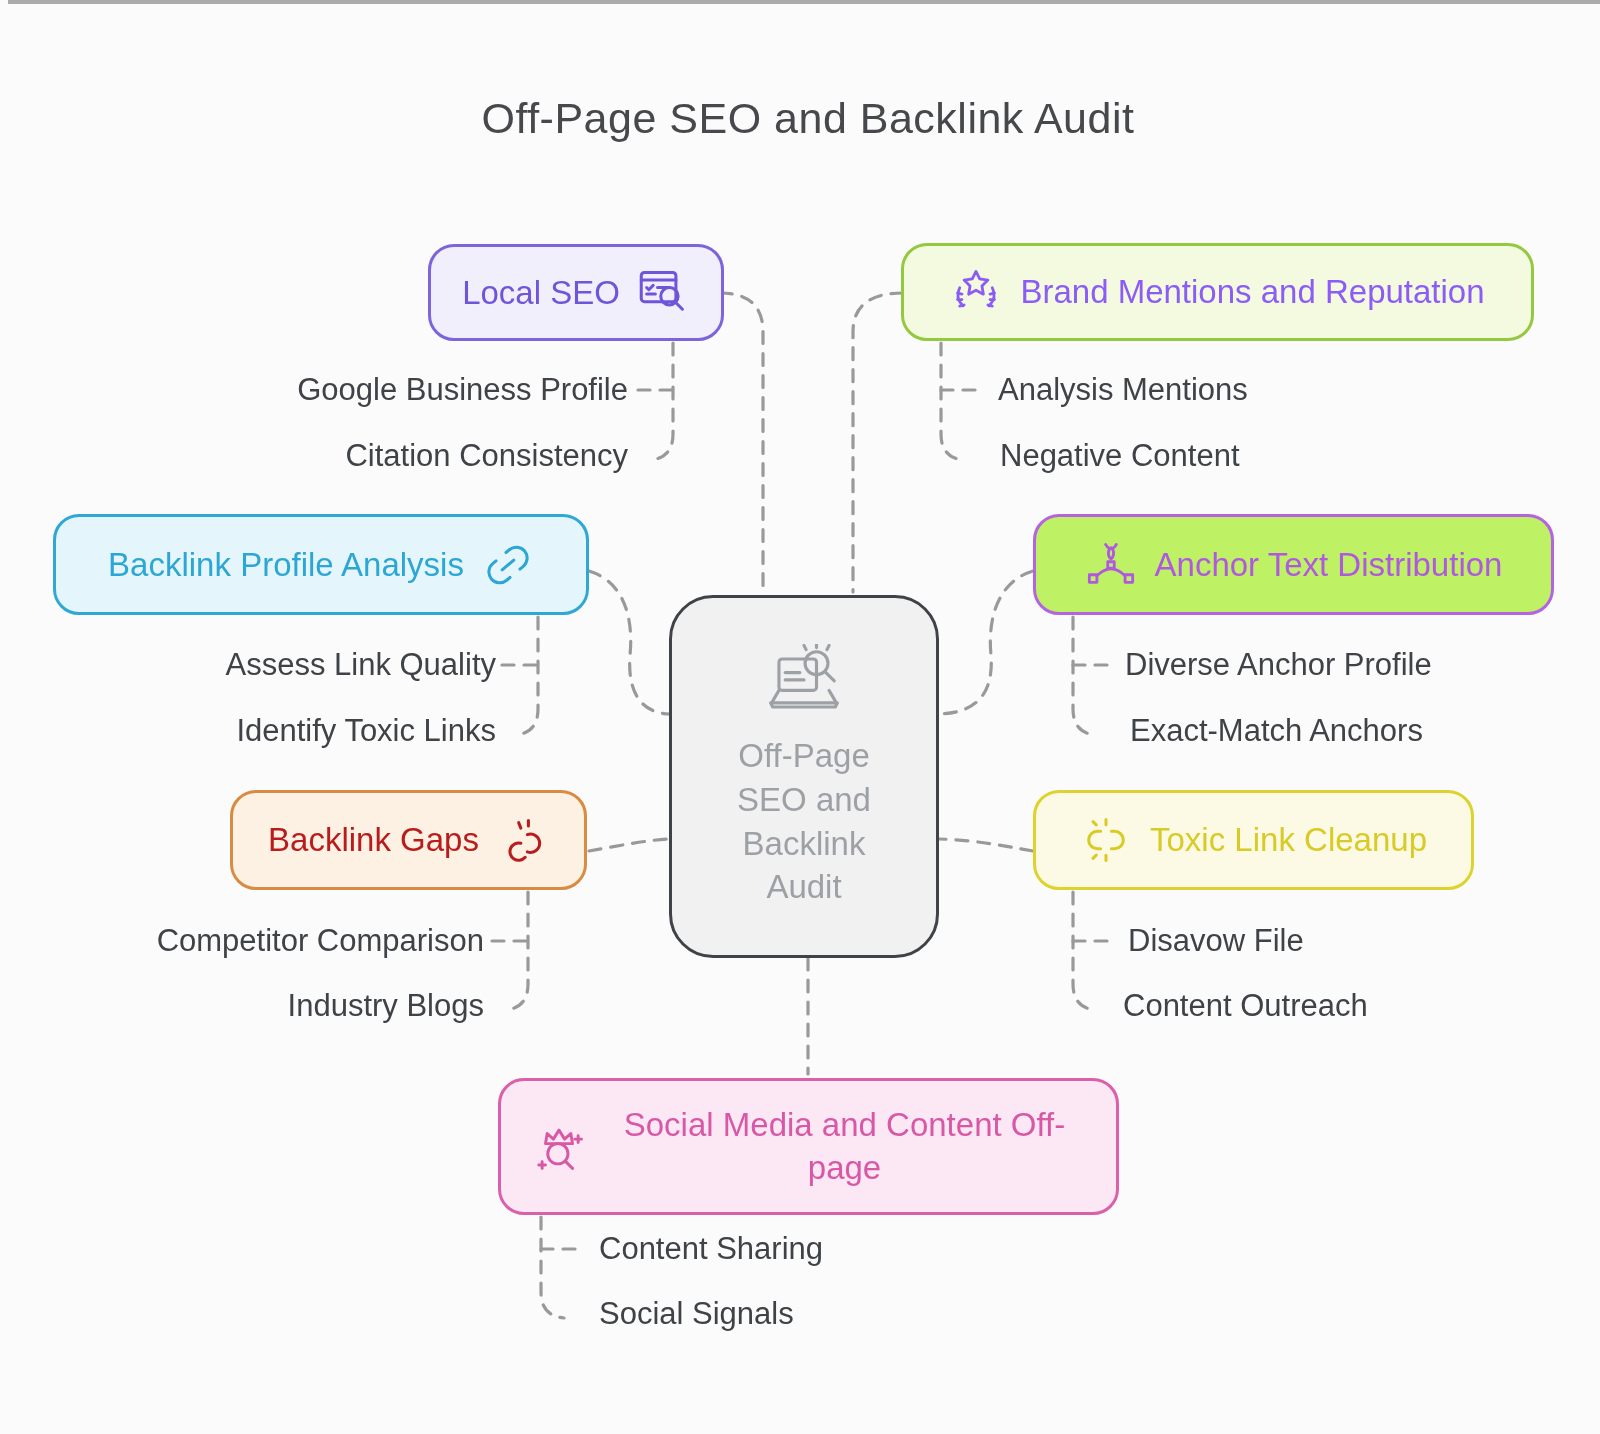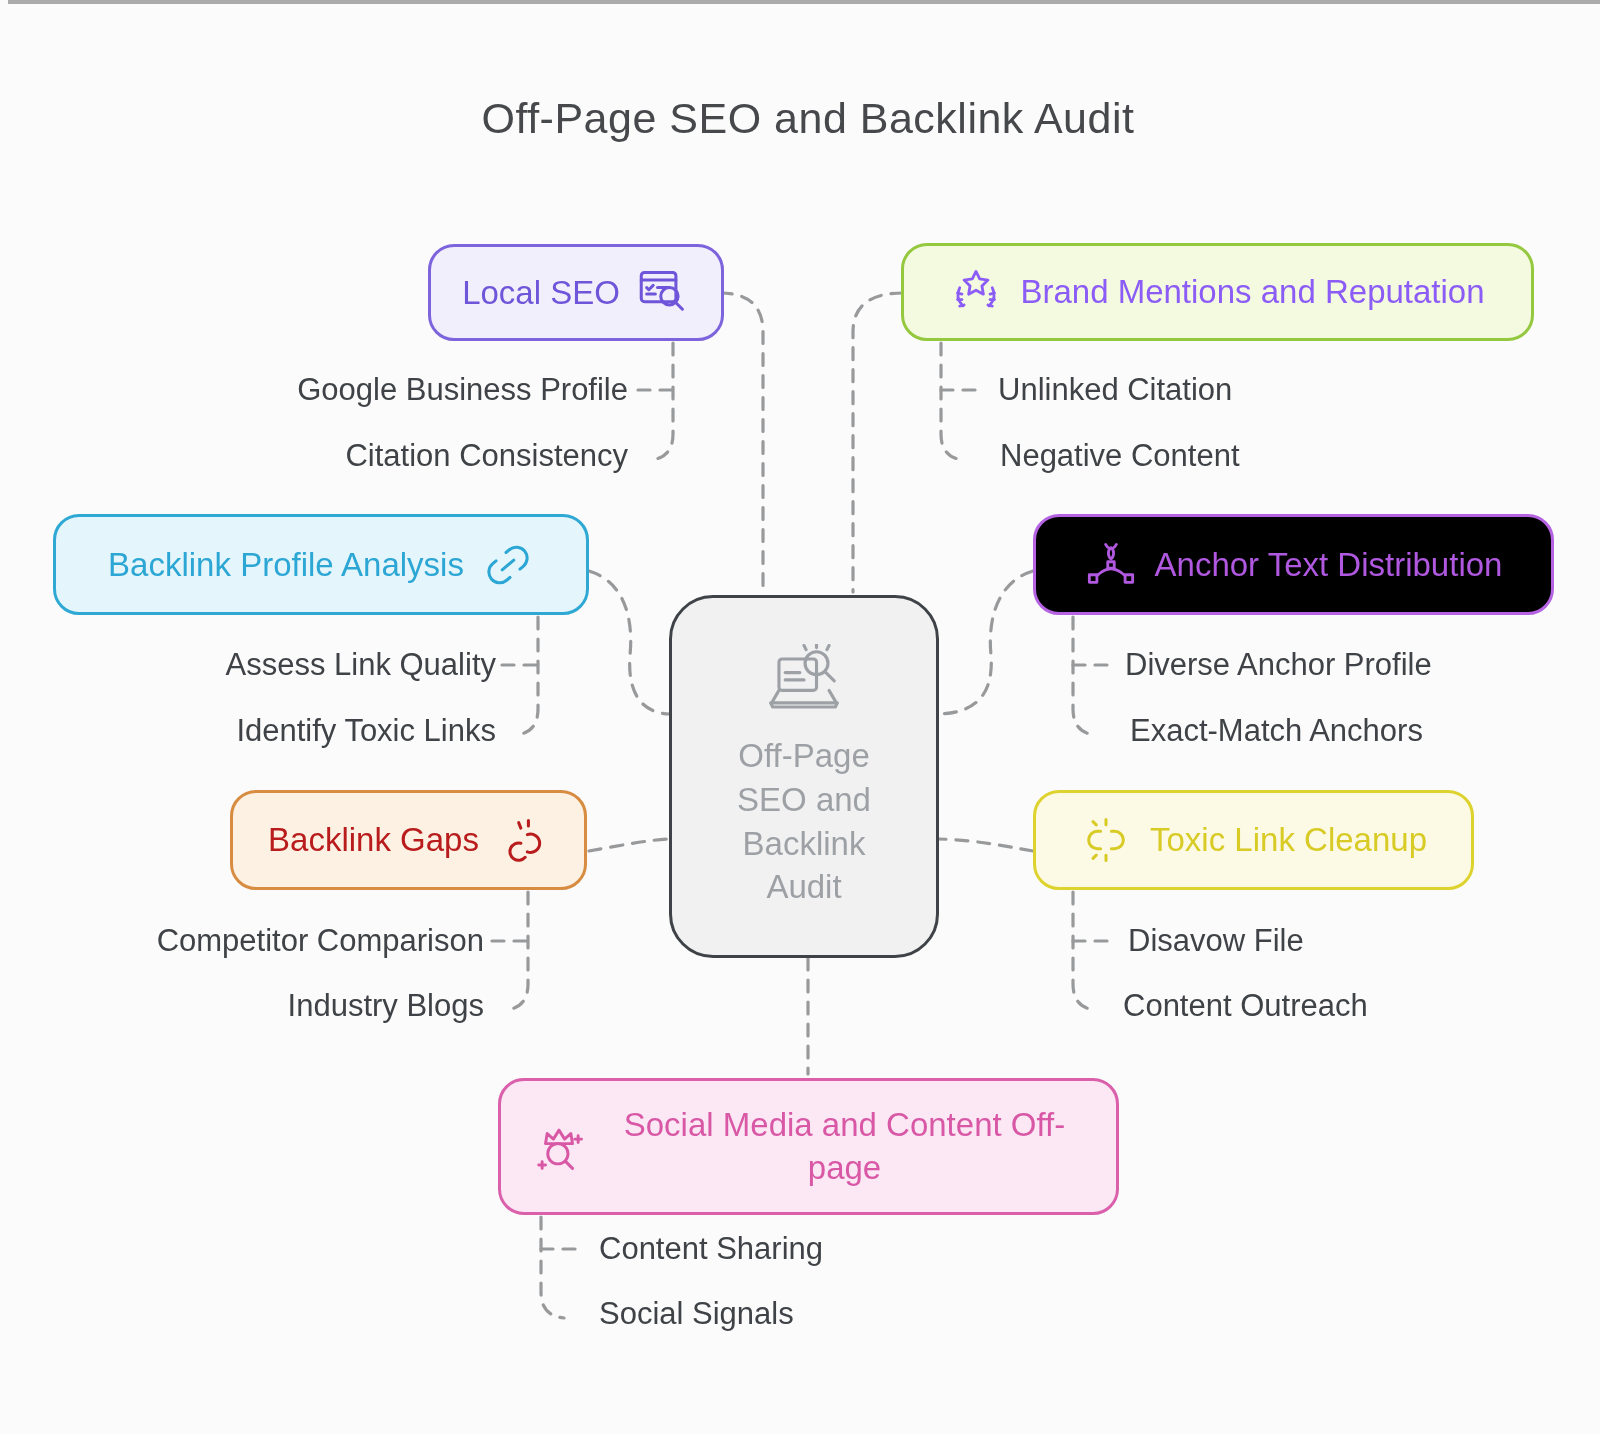--- a/index.html
+++ b/index.html
@@ -120,21 +120,21 @@
     <span class="nlabel">Backlink Profile Analysis</span>
     <svg width="52" height="52" viewBox="0 0 48 48" fill="none" stroke="currentColor" stroke-width="2.8" stroke-linecap="round" stroke-linejoin="round">
       <g transform="rotate(-40 24 24)">
         <path d="M18 34 h-4 a10 10 0 0 1 0 -20 h4"></path>
         <path d="M30 14 h4 a10 10 0 1 1 0 20 h-4"></path>
         <line x1="17" y1="24" x2="31" y2="24"></line>
       </g>
     </svg>
   </div>
 
-  <div class="node b3" style="border-color: rgb(181, 99, 226); background: #000000; color: rgb(177, 88, 224);">
+  <div class="node b3" style="border-color: rgb(181, 99, 226); background: #bef264; color: rgb(177, 88, 224);">
     <svg width="52" height="52" viewBox="0 0 48 48" fill="none" stroke="currentColor" stroke-width="2.6" stroke-linecap="round" stroke-linejoin="round">
       <rect x="4" y="33" width="7" height="7"></rect>
       <rect x="37" y="33" width="7" height="7"></rect>
       <path d="M11 34 Q24 21 37 34"></path>
       <rect x="21" y="21" width="6" height="6"></rect>
       <path d="M24 8 c-3.2 2.4 -3.2 7.6 0 10.5 c3.2 -2.9 3.2 -8.1 0 -10.5 z"></path>
       <path d="M19 5 c1 2 2.6 3.4 4 4"></path>
       <path d="M29 5 c-1 2 -2.6 3.4 -4 4"></path>
     </svg>
     <span class="nlabel">Anchor Text Distribution</span>
@@ -168,21 +168,21 @@
       <circle cx="23" cy="30" r="9"></circle>
       <line x1="30" y1="37" x2="36" y2="43"></line>
       <path d="M6 40 h6 M9 37 v6"></path>
       <path d="M38 17 h6 M41 14 v6"></path>
     </svg>
     <span class="nlabel">Social Media and Content Off-page</span>
   </div>
 
   <div class="sub r" style="right:980px;top:390px">Google Business Profile</div>
   <div class="sub r" style="right:980px;top:456px">Citation Consistency</div>
-  <div class="sub" style="left:990px;top:390px">Unlinked Citation</div>
+  <div class="sub" style="left:990px;top:390px">Analysis Mentions</div>
   <div class="sub" style="left:992px;top:456px">Negative Content</div>
   <div class="sub r" style="right:1112px;top:665px">Assess Link Quality</div>
   <div class="sub r" style="right:1112px;top:731px">Identify Toxic Links</div>
   <div class="sub" style="left:1117px;top:665px">Diverse Anchor Profile</div>
   <div class="sub" style="left:1122px;top:731px">Exact-Match Anchors</div>
   <div class="sub r" style="right:1124px;top:941px">Competitor Comparison</div>
   <div class="sub r" style="right:1124px;top:1006px">Industry Blogs</div>
   <div class="sub" style="left:1120px;top:941px">Disavow File</div>
   <div class="sub" style="left:1115px;top:1006px">Content Outreach</div>
   <div class="sub" style="left:591px;top:1249px">Content Sharing</div>

